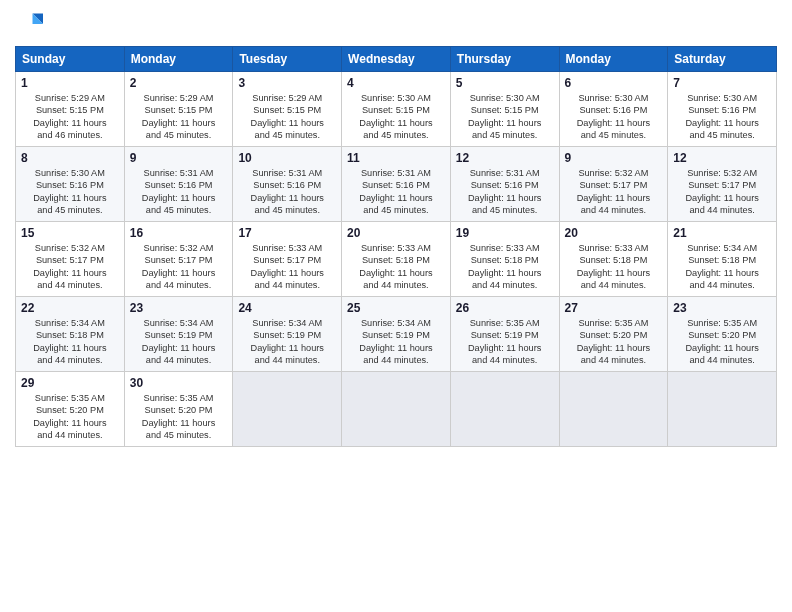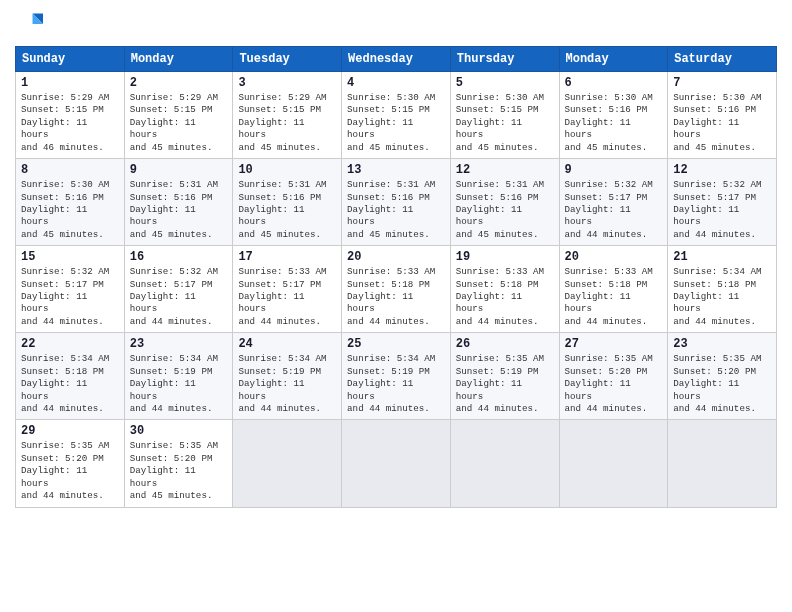--- a/index.html
+++ b/index.html
@@ -9,21 +9,20 @@
       background: #fff;
       font-family: Arial, sans-serif;
       font-size: 11px;
       color: #333;
       overflow: hidden;
     }
     .page {
       width: 792px;
       height: 520px;
       padding: 10px 15px;
-      font-family: Liberation Mono, monospace;
     }
     .header {
       display: flex;
       justify-content: space-between;
       align-items: flex-start;
       margin-bottom: 8px;
     }
     .logo {
       display: flex;
       align-items: center;
@@ -80,20 +79,21 @@
       font-size: 12px;
       font-weight: bold;
       color: #1a1a2e;
       display: block;
       margin-bottom: 2px;
     }
     .day-info {
       font-size: 9.2px;
       color: #333;
       line-height: 1.35;
+      text-align: center;
     }
     .last-row td {
       height: 68px;
       min-height: 68px;
     }
   </style>
 </head>
 <body>
 
 <div class="page">
@@ -194,21 +194,21 @@
 and 45 minutes.</div>
           </td>
           <td>
             <span class="day-num">10</span>
             <div class="day-info" style="white-space: pre-line;">Sunrise: 5:31 AM
 Sunset: 5:16 PM
 Daylight: 11 hours
 and 45 minutes.</div>
           </td>
           <td>
-            <span class="day-num">13</span>
+            <span class="day-num">11</span>
             <div class="day-info" style="white-space: pre-line;">Sunrise: 5:31 AM
 Sunset: 5:16 PM
 Daylight: 11 hours
 and 45 minutes.</div>
           </td>
           <td>
             <span class="day-num">12</span>
             <div class="day-info" style="white-space: pre-line;">Sunrise: 5:31 AM
 Sunset: 5:16 PM
 Daylight: 11 hours

